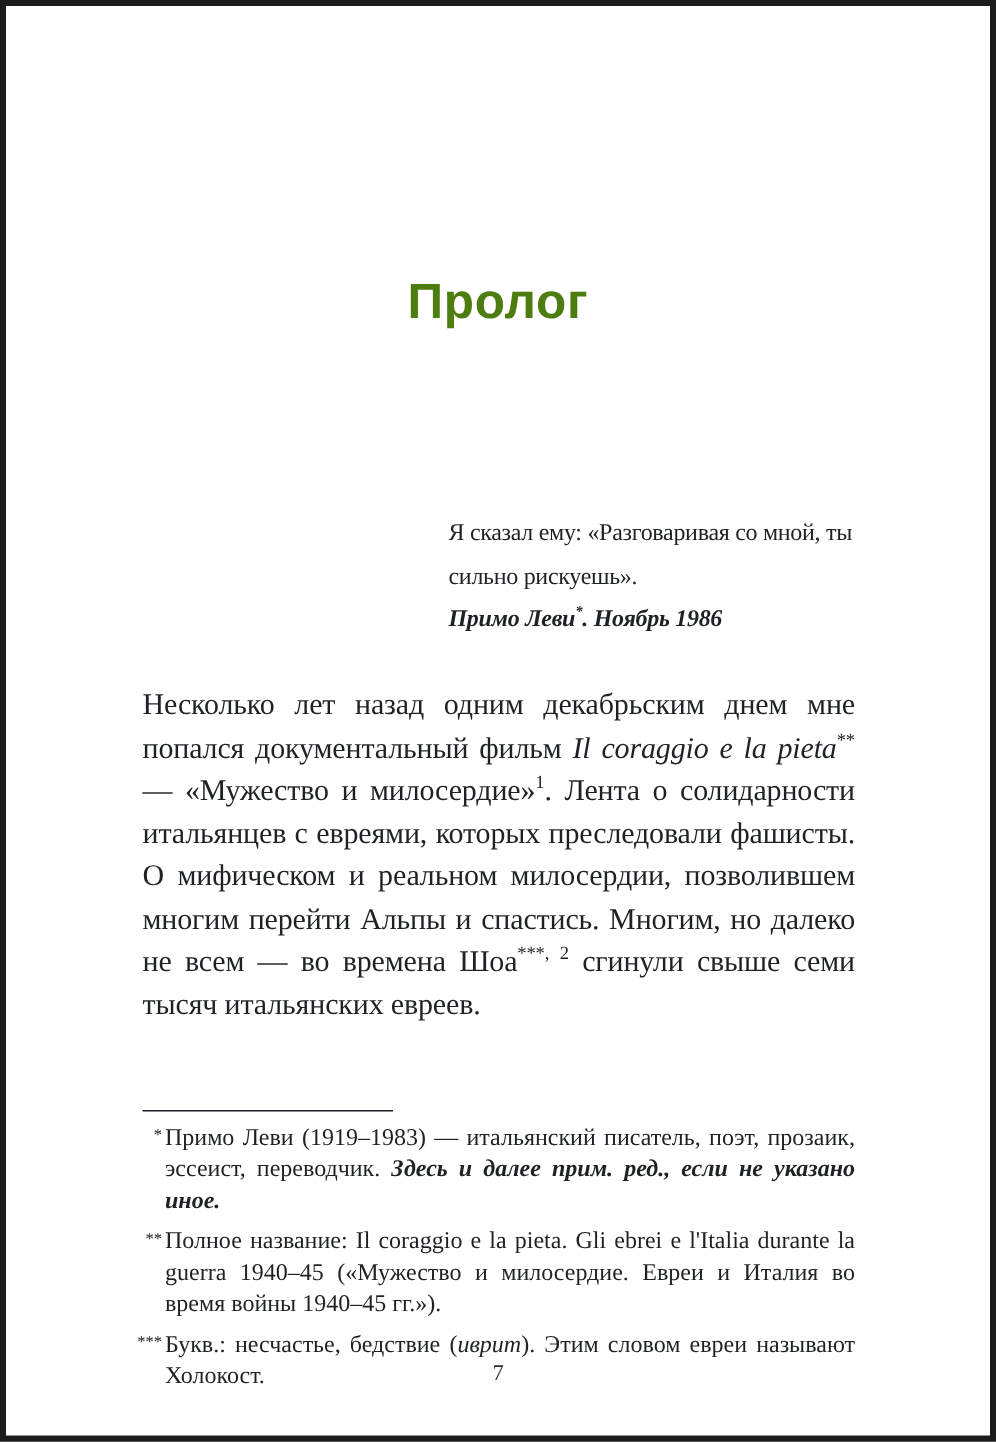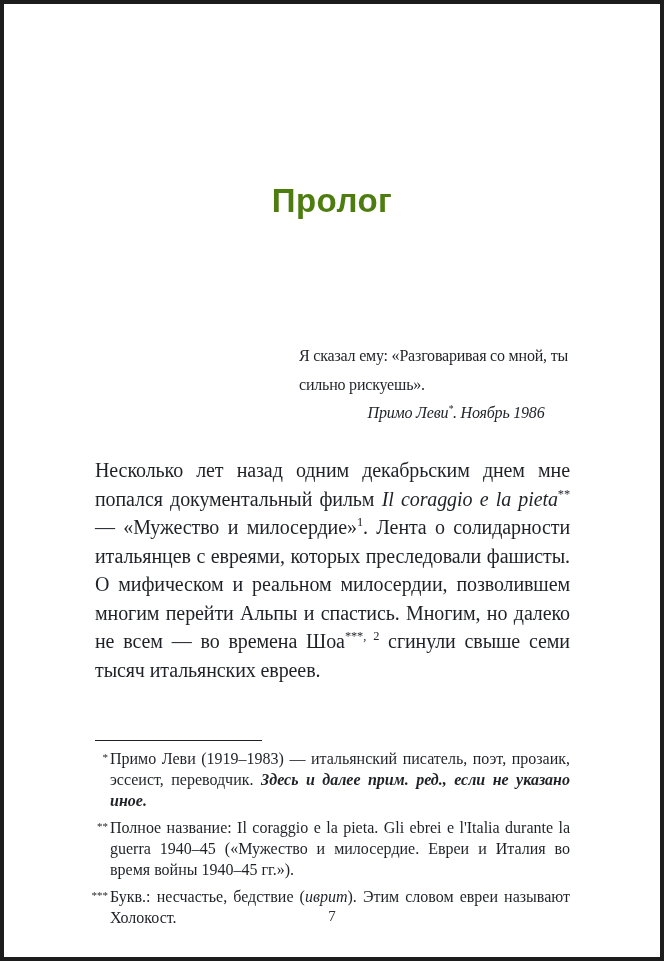--- a/index.html
+++ b/index.html
@@ -44,22 +44,23 @@
     left: 264px;
     width: 314px;
     font-size: 16px;
     line-height: 28.5px;
     letter-spacing: -0.2px;
     margin-left: 31px;
   }
   .epigraph p { margin: 0; }
   .epigraph .reply { text-indent: 28px; }
   .epigraph .attribution {
-    text-align: center;
+    text-align: left;
     font-style: italic;
+    font-weight: bold;
   }
   
   .body-text {
     position: absolute;
     top: 452px;
     left: 91px;
     width: 475px;
     font-size: 20px;
     line-height: 28.5px;
     text-align: justify;

